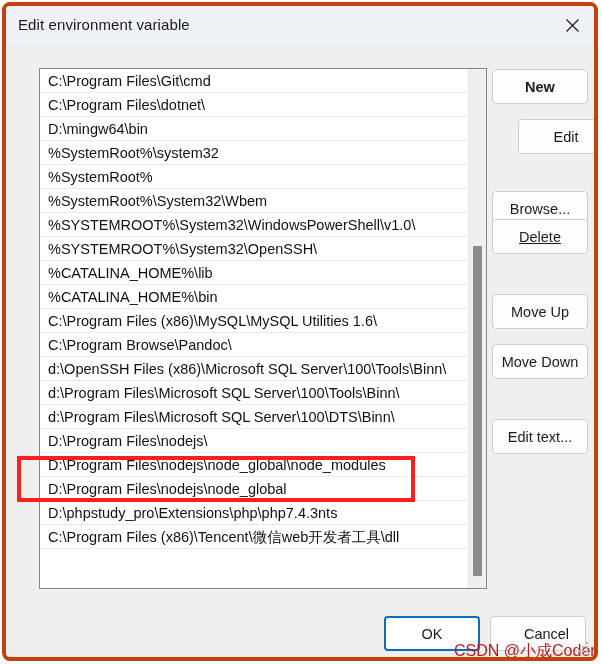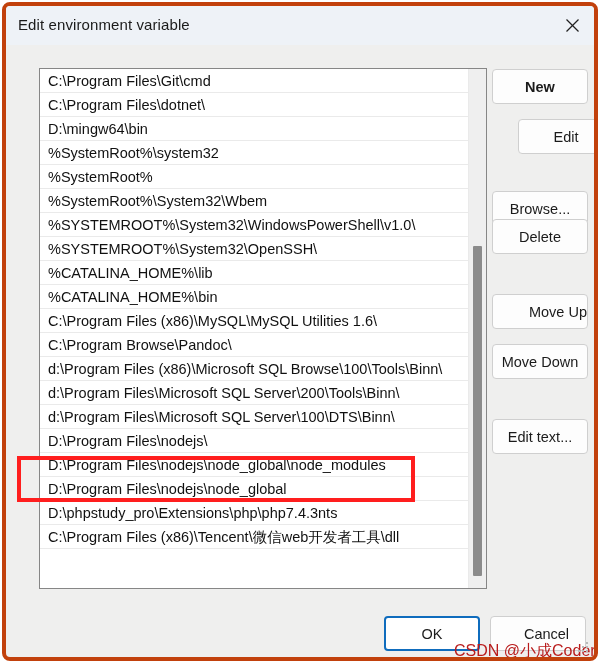--- a/index.html
+++ b/index.html
@@ -217,22 +217,22 @@
         <div class="list-row">D:\mingw64\bin</div>
         <div class="list-row">%SystemRoot%\system32</div>
         <div class="list-row">%SystemRoot%</div>
         <div class="list-row">%SystemRoot%\System32\Wbem</div>
         <div class="list-row">%SYSTEMROOT%\System32\WindowsPowerShell\v1.0\</div>
         <div class="list-row">%SYSTEMROOT%\System32\OpenSSH\</div>
         <div class="list-row">%CATALINA_HOME%\lib</div>
         <div class="list-row">%CATALINA_HOME%\bin</div>
         <div class="list-row">C:\Program Files (x86)\MySQL\MySQL Utilities 1.6\</div>
         <div class="list-row">C:\Program Browse\Pandoc\</div>
-        <div class="list-row">d:\Program Files (x86)\Microsoft SQL Browse\100\Tools\Binn\</div>
-        <div class="list-row">d:\Program Files\Microsoft SQL Server\200\Tools\Binn\</div>
+        <div class="list-row">d:\OpenSSH Files (x86)\Microsoft SQL Server\100\Tools\Binn\</div>
+        <div class="list-row">d:\Program Files\Microsoft SQL Server\100\Tools\Binn\</div>
         <div class="list-row">d:\Program Files\Microsoft SQL Server\100\DTS\Binn\</div>
         <div class="list-row">D:\Program Files\nodejs\</div>
         <div class="list-row">D:\Program Files\nodejs\node_global\node_modules</div>
         <div class="list-row">D:\Program Files\nodejs\node_global</div>
         <div class="list-row">D:\phpstudy_pro\Extensions\php\php7.4.3nts</div>
         <div class="list-row">C:\Program Files (x86)\Tencent\微信web开发者工具\dll</div>
       </div>
     <div class="lb-scroll-track">
       <div class="lb-scroll-thumb"></div>
     </div>
@@ -243,24 +243,24 @@
   <div id="side-buttons">
       <div class="side-btn" style="top: 63px; font-weight: bold;">
         <span>New</span>
       </div>
       <div class="side-btn" style="top: 113px; margin-left: 26px;">
         <span>Edit</span>
       </div>
       <div class="side-btn" style="top: 163px; margin-top: 22px;">
         <span>Browse...</span>
       </div>
-      <div class="side-btn" style="top: 213px;">
+      <div class="side-btn" style="top: 213px; text-decoration: underline;">
         <span>Delete</span>
       </div>
-      <div class="side-btn" style="top: 288px; justify-content: flex-end;">
+      <div class="side-btn" style="top: 288px;">
         <span>Move Up</span>
       </div>
       <div class="side-btn" style="top: 338px;">
         <span>Move Down</span>
       </div>
       <div class="side-btn" style="top: 413px;">
         <span>Edit text...</span>
       </div>
     </div>
 

